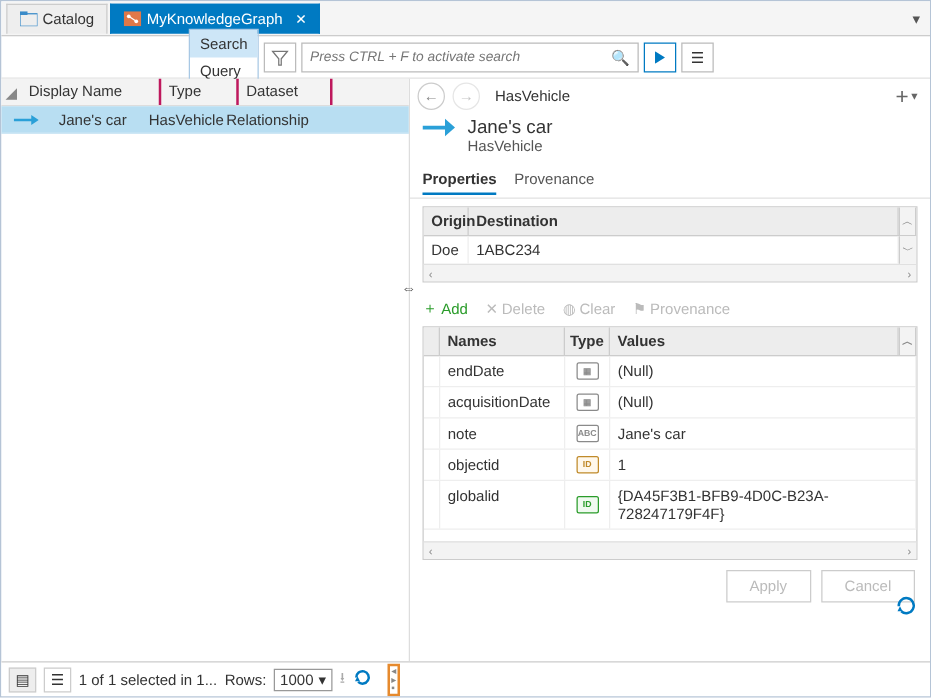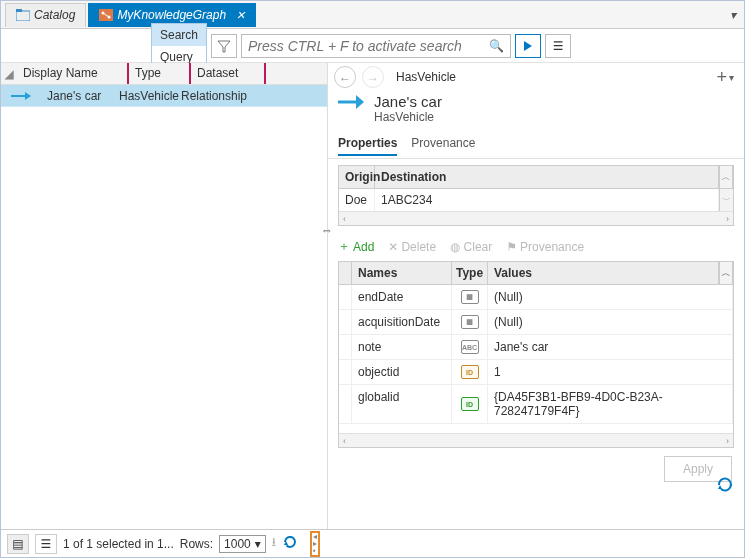--- a/index.html
+++ b/index.html
@@ -1,35 +1,35 @@
 <!DOCTYPE html>
 <html><head>
 <meta charset="utf-8">
 <style>
   * { box-sizing: border-box; margin: 0; padding: 0; }
   body { font-family: "Segoe UI", Arial, sans-serif; font-size: 12px; color: #333; background: #fff; width: 745px; height: 558px; border: 1px solid #b5c4d6; overflow: hidden; position: relative; }
   
   
-  .tabbar { display: flex; align-items: center; height: 28px; background: #f5f5f5; border-bottom: 1px solid #ccc; padding-left: 4px; font-style: italic; }
+  .tabbar { display: flex; align-items: center; height: 28px; background: #f5f5f5; border-bottom: 1px solid #ccc; padding-left: 4px; }
   .tab { display: flex; align-items: center; gap: 4px; padding: 4px 10px; border: 1px solid #ccc; border-bottom: none; background: #eee; margin-right: 2px; height: 24px; font-size: 12px; }
   .tab.active { background: #007ac2; color: #fff; border-color: #007ac2; }
   .tab .close { margin-left: 6px; font-size: 11px; }
   .tabbar .spacer { flex: 1; }
   .dropdown-caret { padding: 4px 8px; color: #555; }
   
   
   .searchbar { display: flex; align-items: center; height: 34px; padding: 4px 0 4px 150px; border-bottom: 1px solid #e1e1e1; gap: 4px; }
   .seg { display: flex; border: 1px solid #a8c8e4; flex-direction: column; }
   .seg .segbtn { padding: 4px 8px; font-size: 12px; cursor: pointer; }
   .seg .segbtn.sel { background: #cde6f7; }
   .filterbtn, .playbtn, .menubtn { border: 1px solid #bbb; height: 24px; width: 26px; display: flex; align-items: center; justify-content: center; background: #fff; }
   .playbtn { border-color: #007ac2; color: #007ac2; }
   .playbtn svg { fill: #007ac2; }
   .searchbox { display: flex; align-items: center; border: 1px solid #bbb; height: 24px; width: 270px; padding: 0 6px; color: #8b8b8b; }
-  .searchbox input { border: none; flex: 1; font-style: italic; font-size: 14px; outline: none; color: #555; }
+  .searchbox input { border: none; flex: 1; font-style: italic; font-size: 11px; outline: none; color: #555; }
   
   
   .main { display: flex; height: calc(100% - 28px - 34px - 28px); position: relative; }
   .left { width: 327px; border-right: 1px solid #ddd; display: flex; flex-direction: column; }
   .right { flex: 1; display: flex; flex-direction: column; }
   
   
   .lheader { display: flex; background: #f3f3f3; border-bottom: 1px solid #ddd; height: 22px; }
   .lheader .tri { width: 16px; display: flex; align-items: center; justify-content: center; color: #888; }
   .lcol { padding: 3px 6px; border-right: 2px solid #be185d; font-size: 12px; }
@@ -296,20 +296,21 @@
         <div class="pg-empty"></div>
       </div>
       <div class="hscroll">
           <span>‹</span>
           <span>›</span>
         </div>
     </div>
 
     <div class="applyrow">
       <button class="btn">Apply</button>
+      <button class="btn">Cancel</button>
     </div>
     <div class="refresh-corner">
       <svg width="18" height="18">
           <path d="M3 9a6 6 0 1 1 2 4" fill="none" stroke="#007ac2" stroke-width="2"></path>
           <polygon points="2,13 6,13 4,9" fill="#007ac2"></polygon>
         </svg>
     </div>
   </div>
 </div>
 

